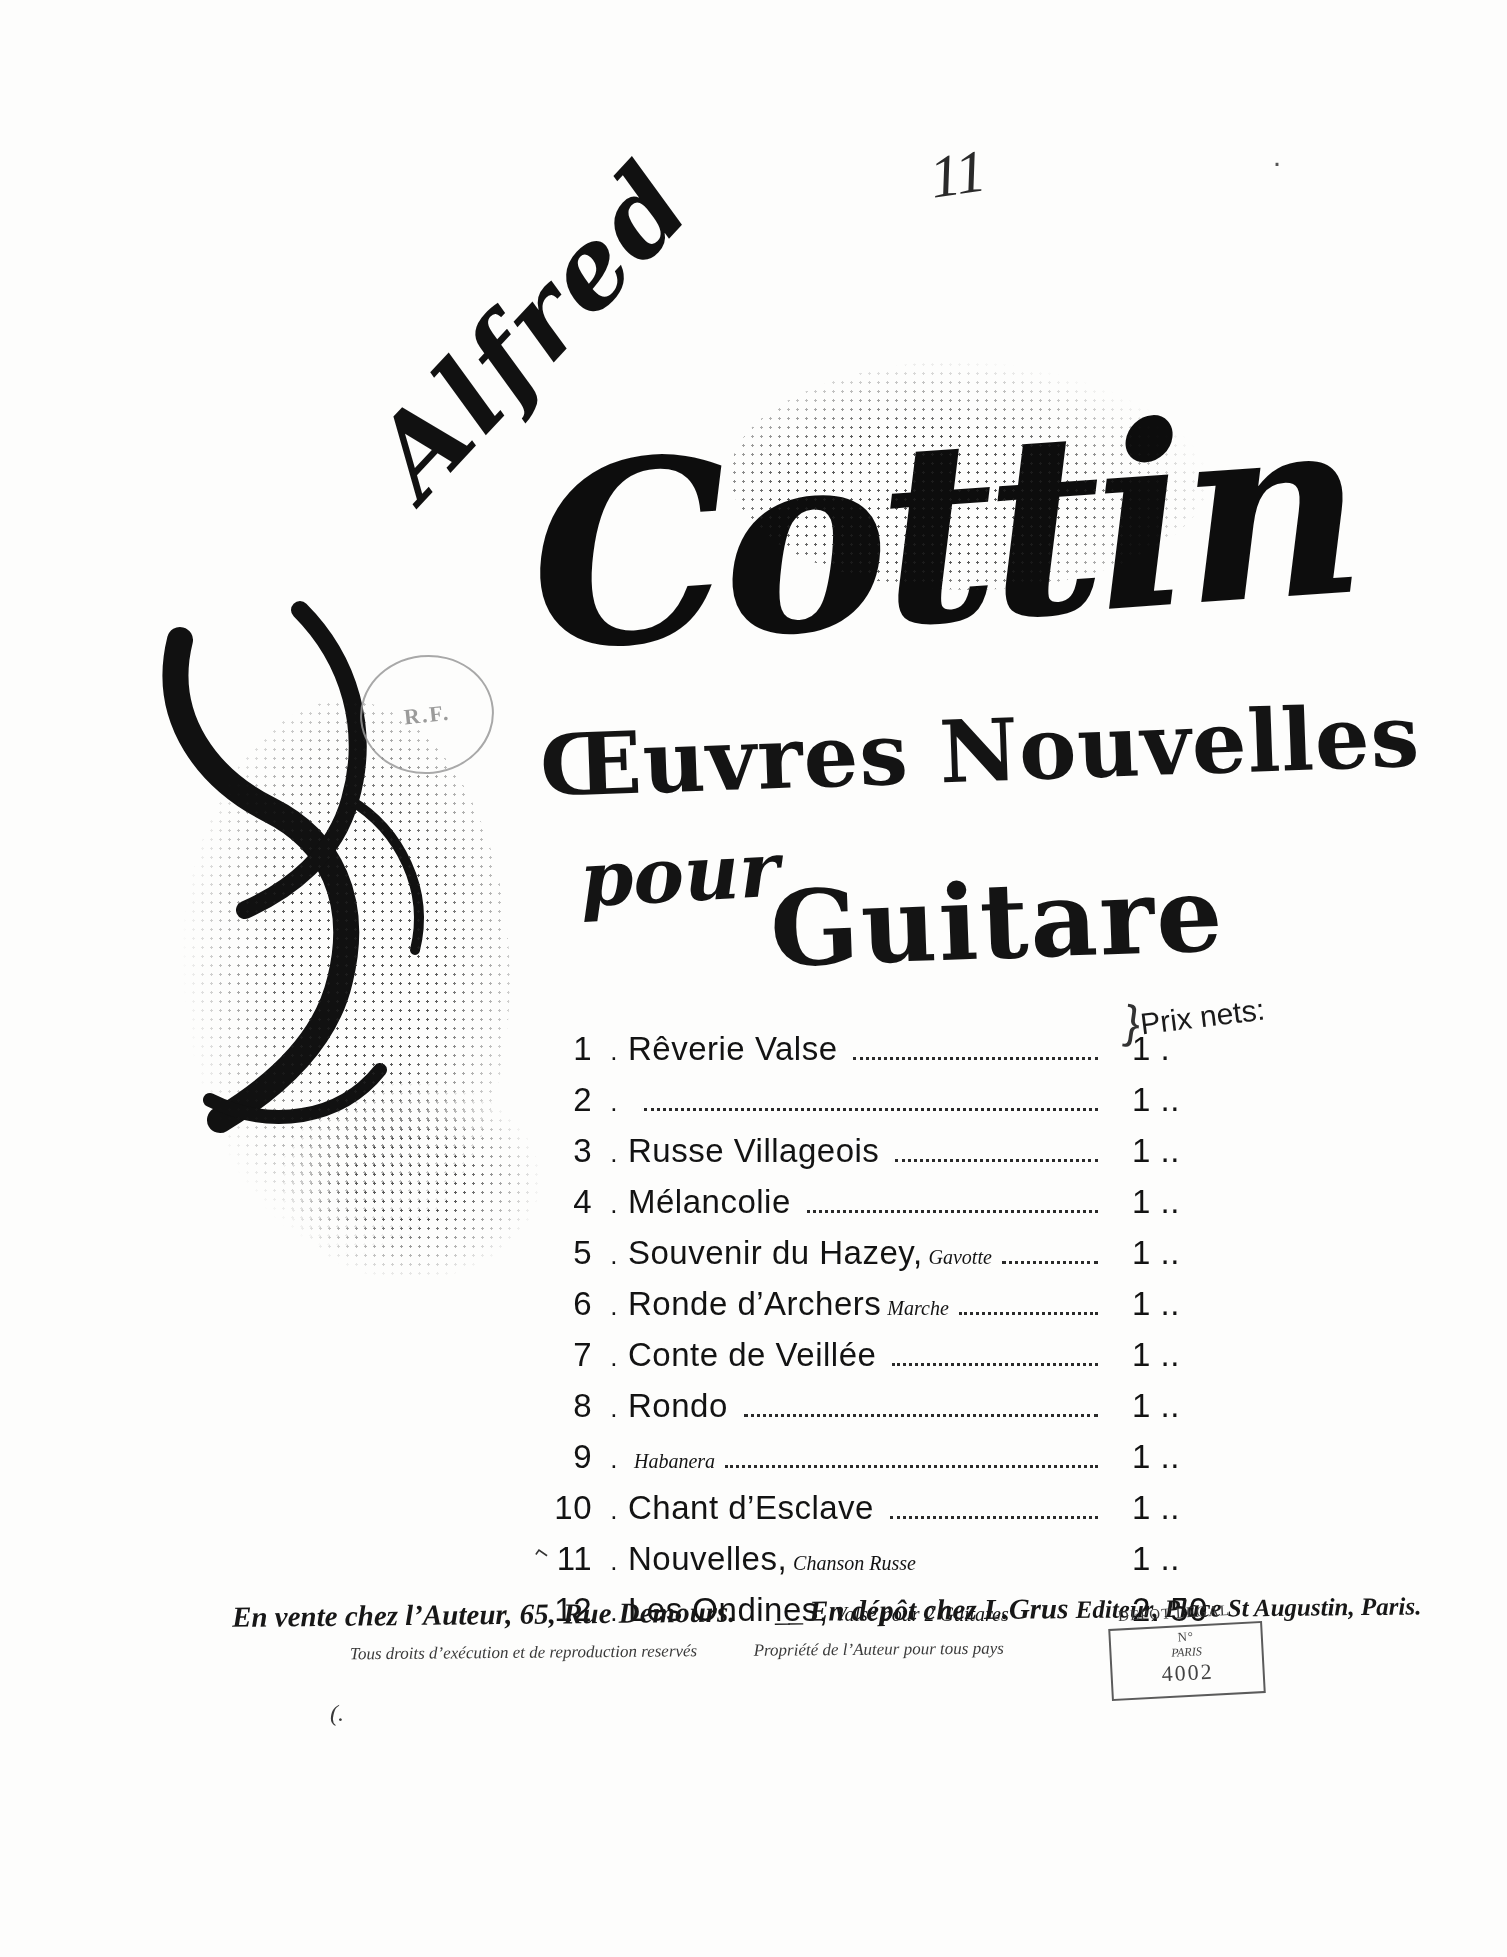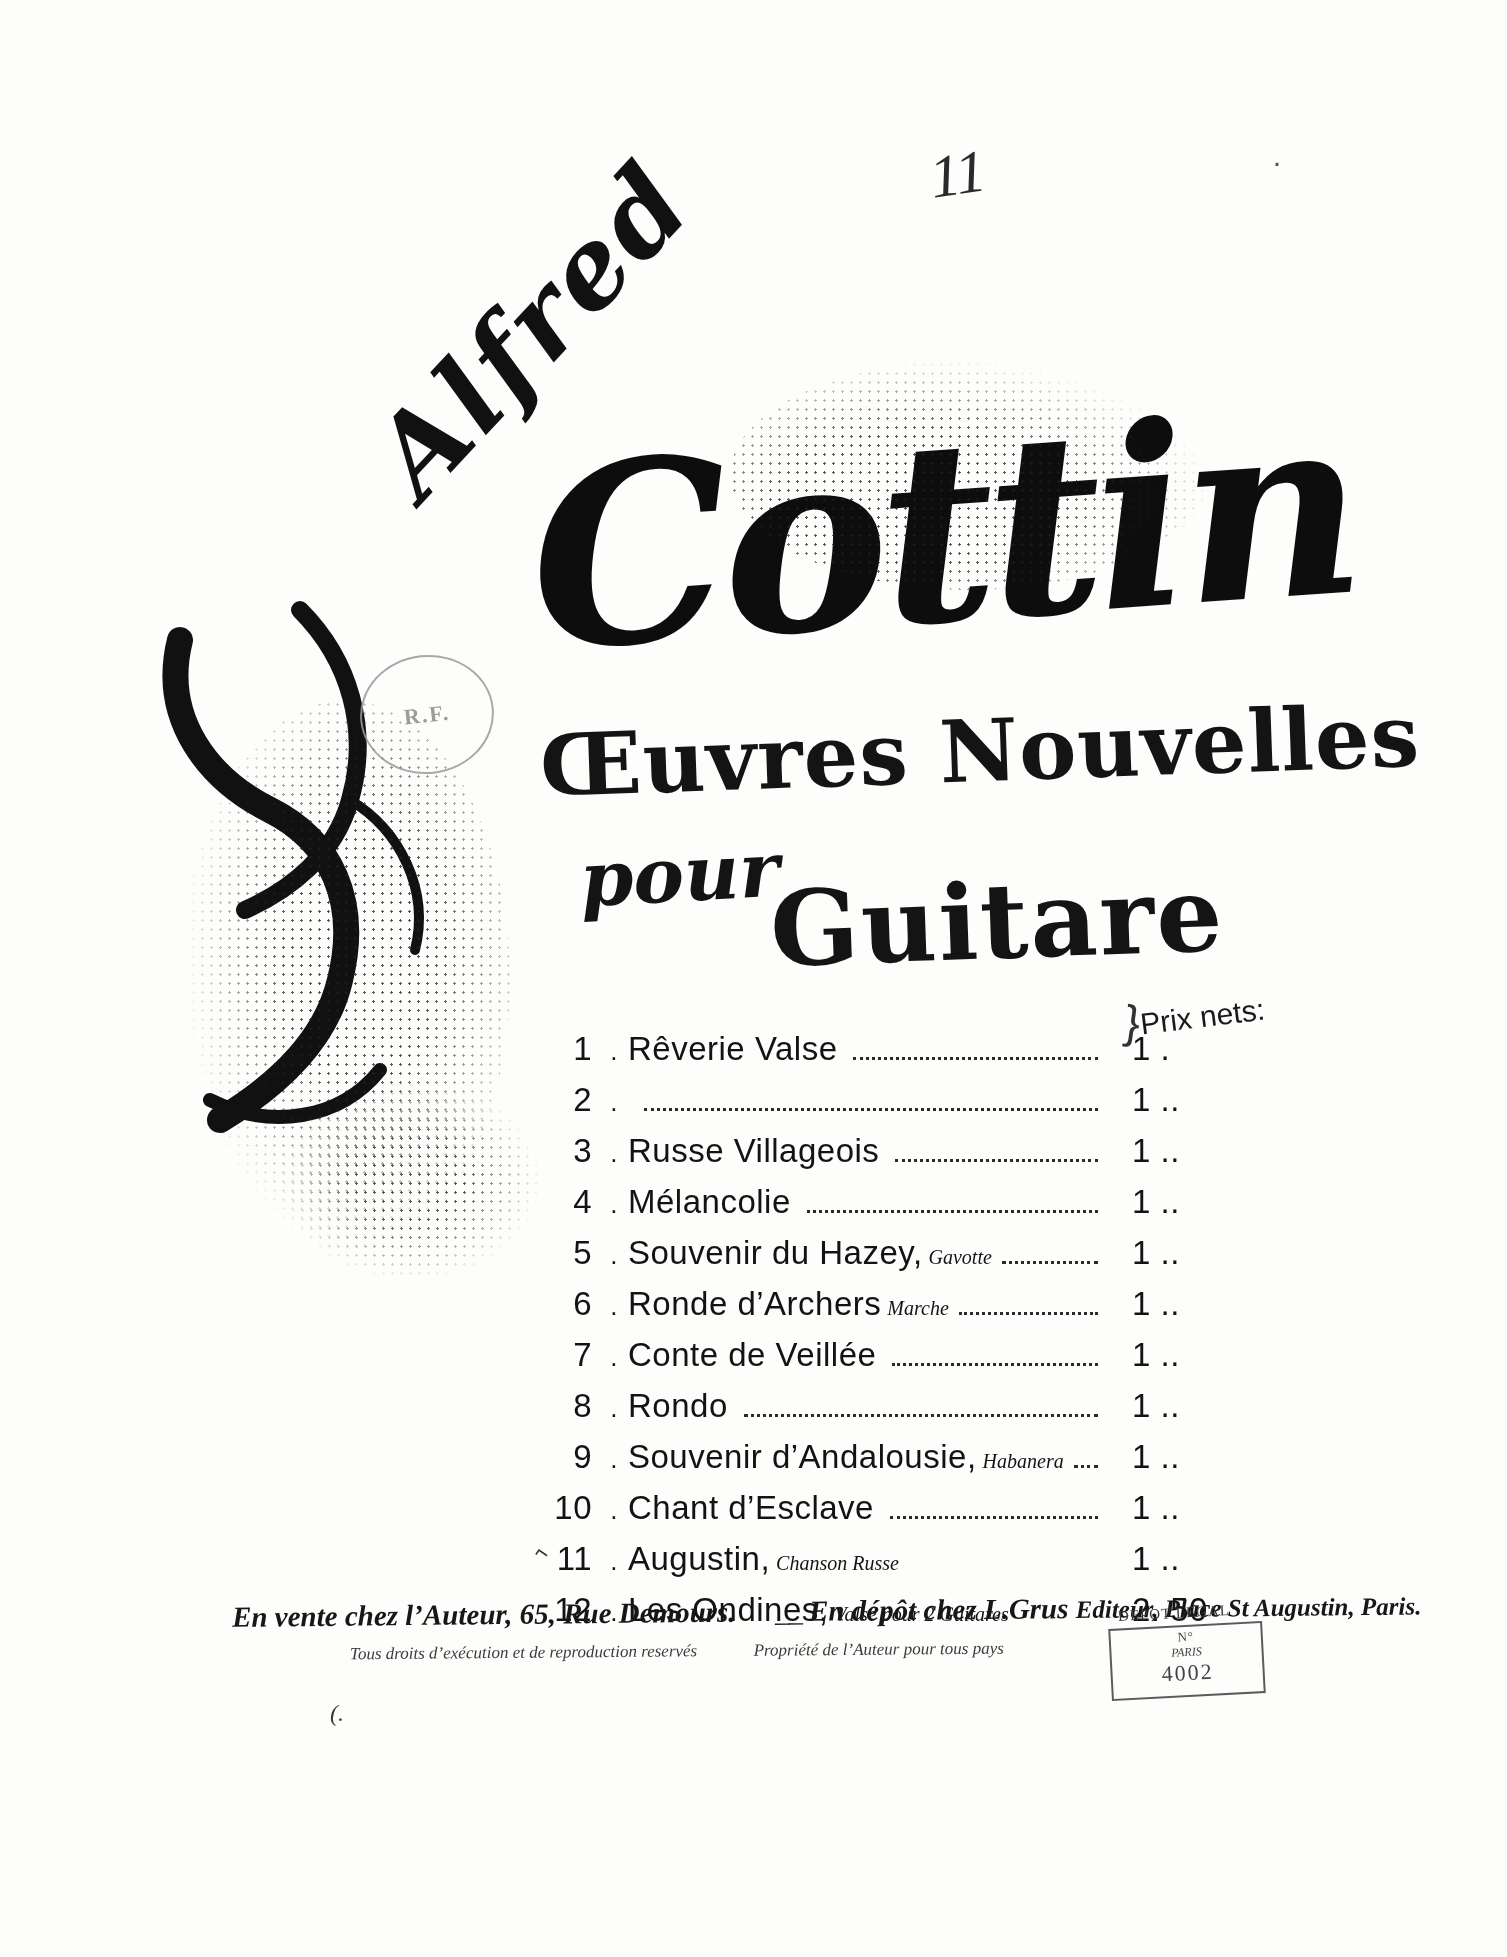--- a/index.html
+++ b/index.html
@@ -422,39 +422,38 @@
       <span class="w-dot">.</span>
       <span class="w-title">Rondo</span>
       <span class="w-sub"></span>
       <span class="w-leader"></span>
       <span class="w-price">1 ..</span>
     </div>
 
     <div class="work-row">
       <span class="w-num">9</span>
       <span class="w-dot">.</span>
-      <span class="w-title">Souvenir d’Andalousie,</span>
       <span class="w-sub">Habanera</span>
       <span class="w-leader"></span>
       <span class="w-price">1 ..</span>
     </div>
 
     <div class="work-row">
       <span class="w-num">10</span>
       <span class="w-dot">.</span>
       <span class="w-title">Chant d’Esclave</span>
       <span class="w-sub"></span>
       <span class="w-leader"></span>
       <span class="w-price">1 ..</span>
     </div>
 
     <div class="work-row">
       <span class="w-num">11</span>
       <span class="w-dot">.</span>
-      <span class="w-title">Augustin,</span>
+      <span class="w-title">Nouvelles,</span>
       <span class="w-sub">Chanson Russe</span>
       <span class="w-leader" style="border-bottom:none;"></span>
       <span class="w-price">1 ..</span>
     </div>
 
     <div class="work-row">
       <span class="w-num">12</span>
       <span class="w-dot">.</span>
       <span class="w-title">Les Ondines,</span>
       <span class="w-sub">Valse pour 2 Guitares</span>

